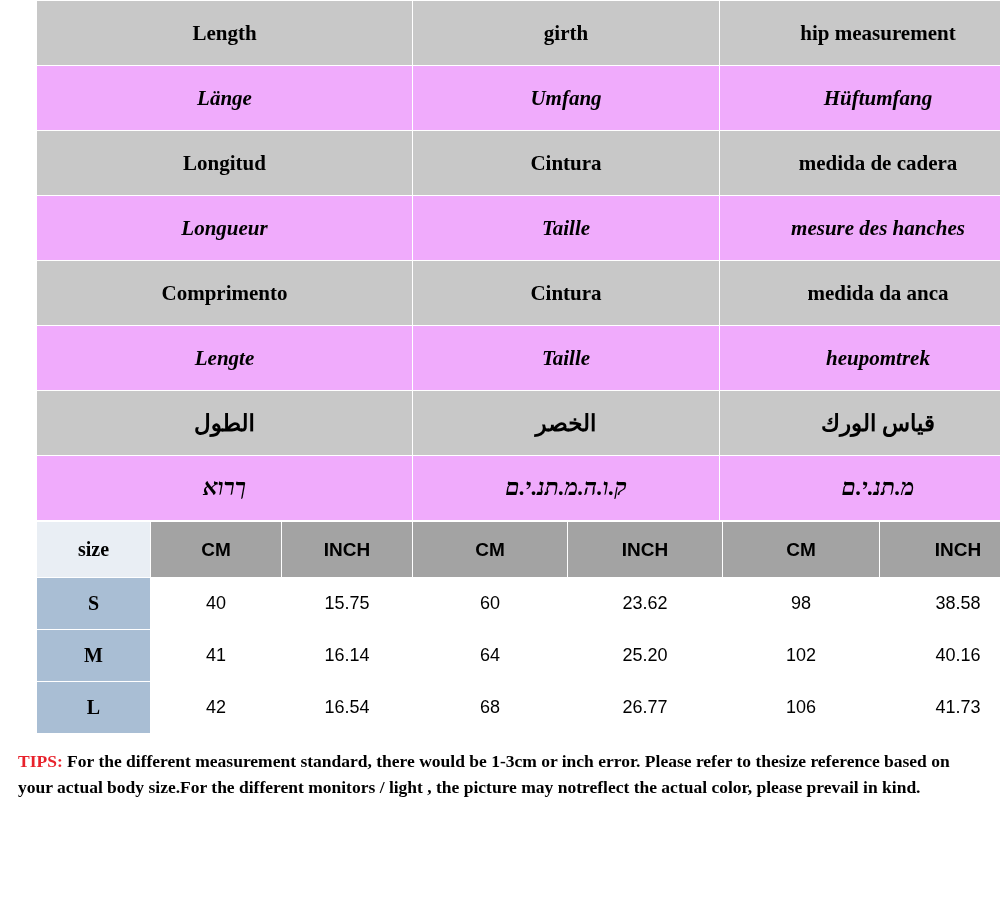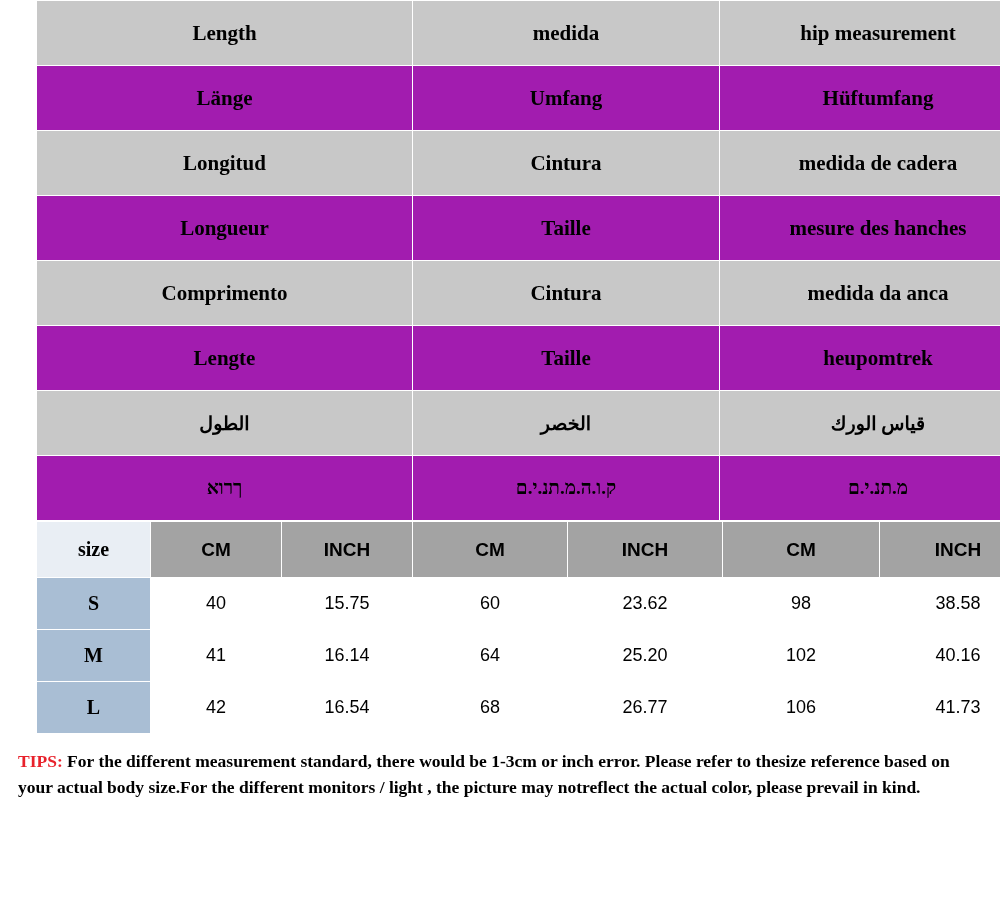--- a/index.html
+++ b/index.html
@@ -44,22 +44,22 @@
     border: 1px solid #ffffff;
     text-align: center;
     vertical-align: middle;
     font-size: 21px;
     font-weight: bold;
     height: 65px;
     padding: 2px 6px;
     box-sizing: border-box;
   }
   .lang-table tr.dark td { background: #c8c8c8; }
-  .lang-table tr.light td { background: #a21caf; }
-  .lang-table td.rtl { direction: rtl; font-size: 19px; }
+  .lang-table tr.light td { background: #f0abfc; font-style: italic; }
+  .lang-table td.rtl { direction: rtl; font-size: 23px; }
 
   .size-table td {
     border: 1px solid #ffffff;
     text-align: center;
     vertical-align: middle;
     box-sizing: border-box;
   }
   .size-table tr.head td {
     background: #a3a3a3;
     font-weight: bold;
@@ -103,21 +103,21 @@
 </head>
 <body>
 
 <div class="sheet">
 
 
   <table class="lang-table">
     <tbody>
       <tr class="dark">
         <td style="width:376px">Length</td>
-        <td style="width:307px">medida</td>
+        <td style="width:307px">girth</td>
         <td style="width:317px">hip measurement</td>
       </tr>
       <tr class="light">
         <td>Länge</td>
         <td>Umfang</td>
         <td>Hüftumfang</td>
       </tr>
       <tr class="dark">
         <td>Longitud</td>
         <td>Cintura</td>

